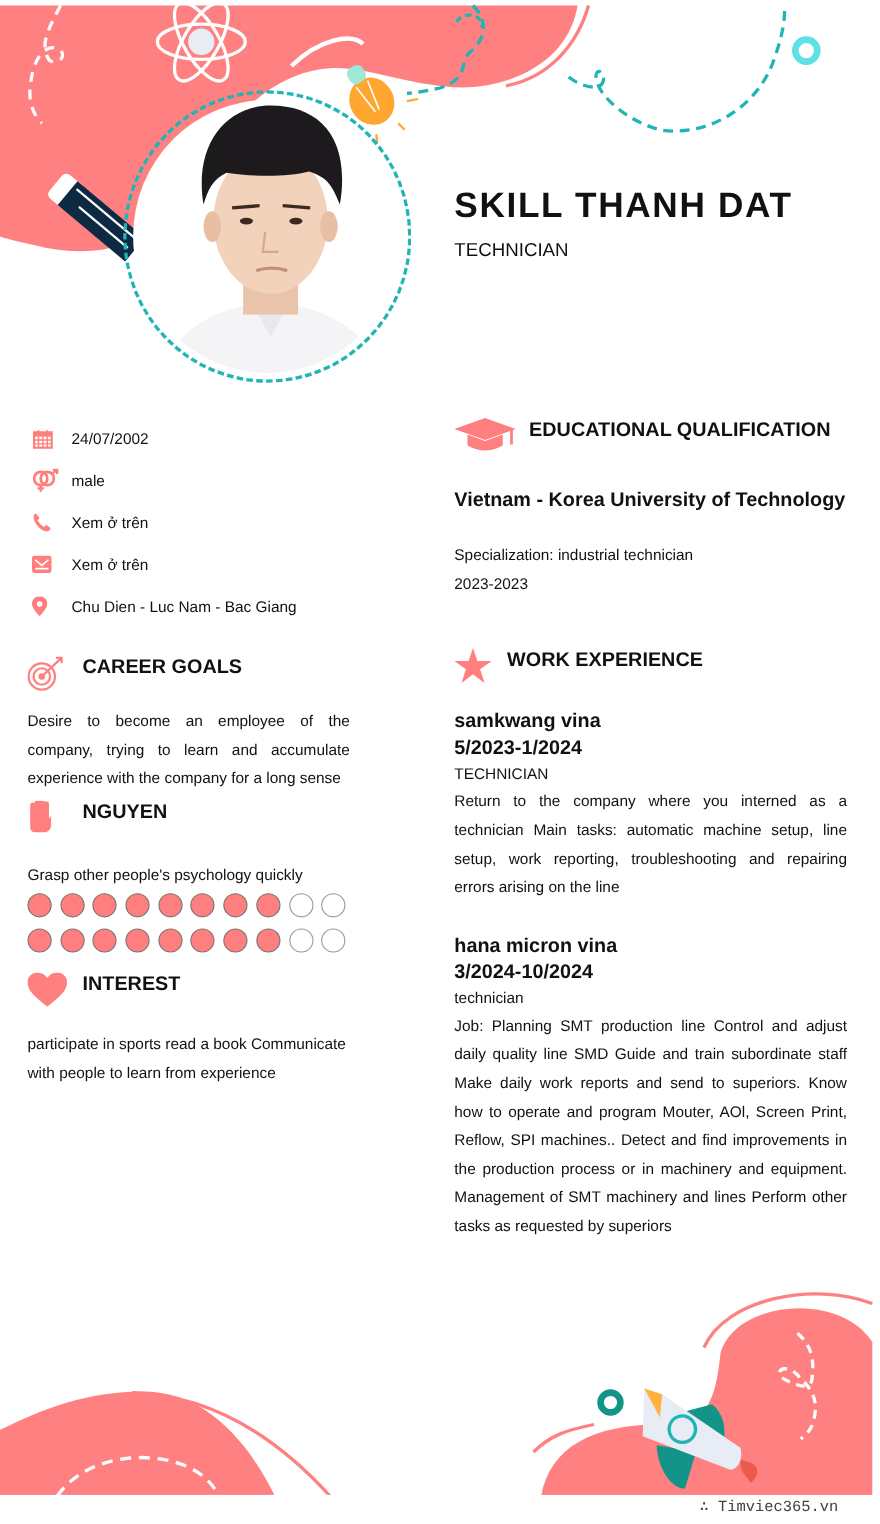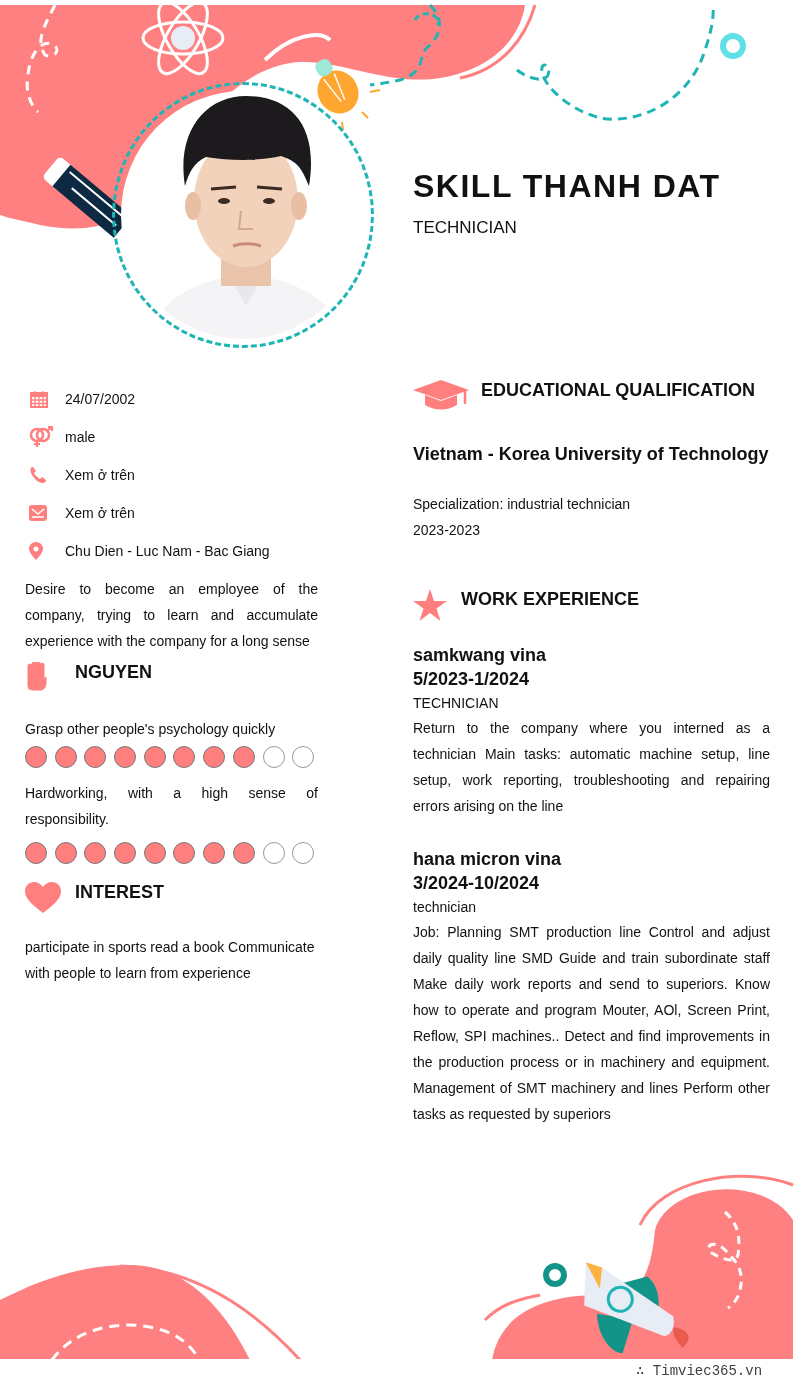--- a/index.html
+++ b/index.html
@@ -143,20 +143,31 @@
   <div class="info-row">
     <span class="ic">
       <svg width="14" height="18" viewBox="0 0 14 18">
           <path d="M7,0 C3,0 0,3 0,7 C0,11 7,18 7,18 C7,18 14,11 14,7 C14,3 11,0 7,0 Z" fill="#ff7f7f"></path>
           <circle cx="7" cy="7" r="2.5" fill="#fff"></circle>
         </svg>
     </span>
     <span class="txt">Chu Dien - Luc Nam - Bac Giang</span>
   </div>
 
+  <div class="sec-head" style="margin-top:26px">
+    <span class="ic">
+      <svg width="34" height="34" viewBox="0 0 34 34">
+          <circle cx="13" cy="19" r="12" fill="none" stroke="#ff7f7f" stroke-width="2"></circle>
+          <circle cx="13" cy="19" r="7.5" fill="none" stroke="#ff7f7f" stroke-width="2"></circle>
+          <circle cx="13" cy="19" r="3" fill="#ff7f7f"></circle>
+          <path d="M13,19 L30,3 M26,2 L31,2 L31,7" stroke="#ff7f7f" stroke-width="2" fill="none"></path>
+        </svg>
+    </span>
+    <span class="title">CAREER GOALS</span>
+  </div>
   <p class="para" style="margin-top:6px">Desire to become an employee of the company, trying to learn and accumulate experience with the company for a long sense</p>
 
   <div class="sec-head" style="margin-top:8px">
     <span class="ic">
       <svg width="22" height="30" viewBox="0 0 22 30">
           <path d="M3,10 V4 Q3,2 5,2 Q7,2 7,4 V2 Q7,0 9,0 Q11,0 11,2 V1 Q11,0 13,0 Q15,0 15,2 V3 Q15,1 17,1 Q19,1 19,3 V18 L21,15 V22 Q21,26 17,28 H7 Q3,28 3,24 Z" fill="#ff7f7f" stroke="#ff7f7f"></path>
         </svg>
     </span>
     <span class="title">NGUYEN</span>
   </div>
@@ -166,21 +177,20 @@
     <span class="dot on"></span>
     <span class="dot on"></span>
     <span class="dot on"></span>
     <span class="dot on"></span>
     <span class="dot on"></span>
     <span class="dot on"></span>
     <span class="dot on"></span>
     <span class="dot off"></span>
     <span class="dot off"></span>
   </div>
-  <p class="para" style="margin-top:12px">Hardworking, with a high sense of responsibility.</p>
   <div class="dots" style="margin-top:10px">
     <span class="dot on"></span>
     <span class="dot on"></span>
     <span class="dot on"></span>
     <span class="dot on"></span>
     <span class="dot on"></span>
     <span class="dot on"></span>
     <span class="dot on"></span>
     <span class="dot on"></span>
     <span class="dot off"></span>

